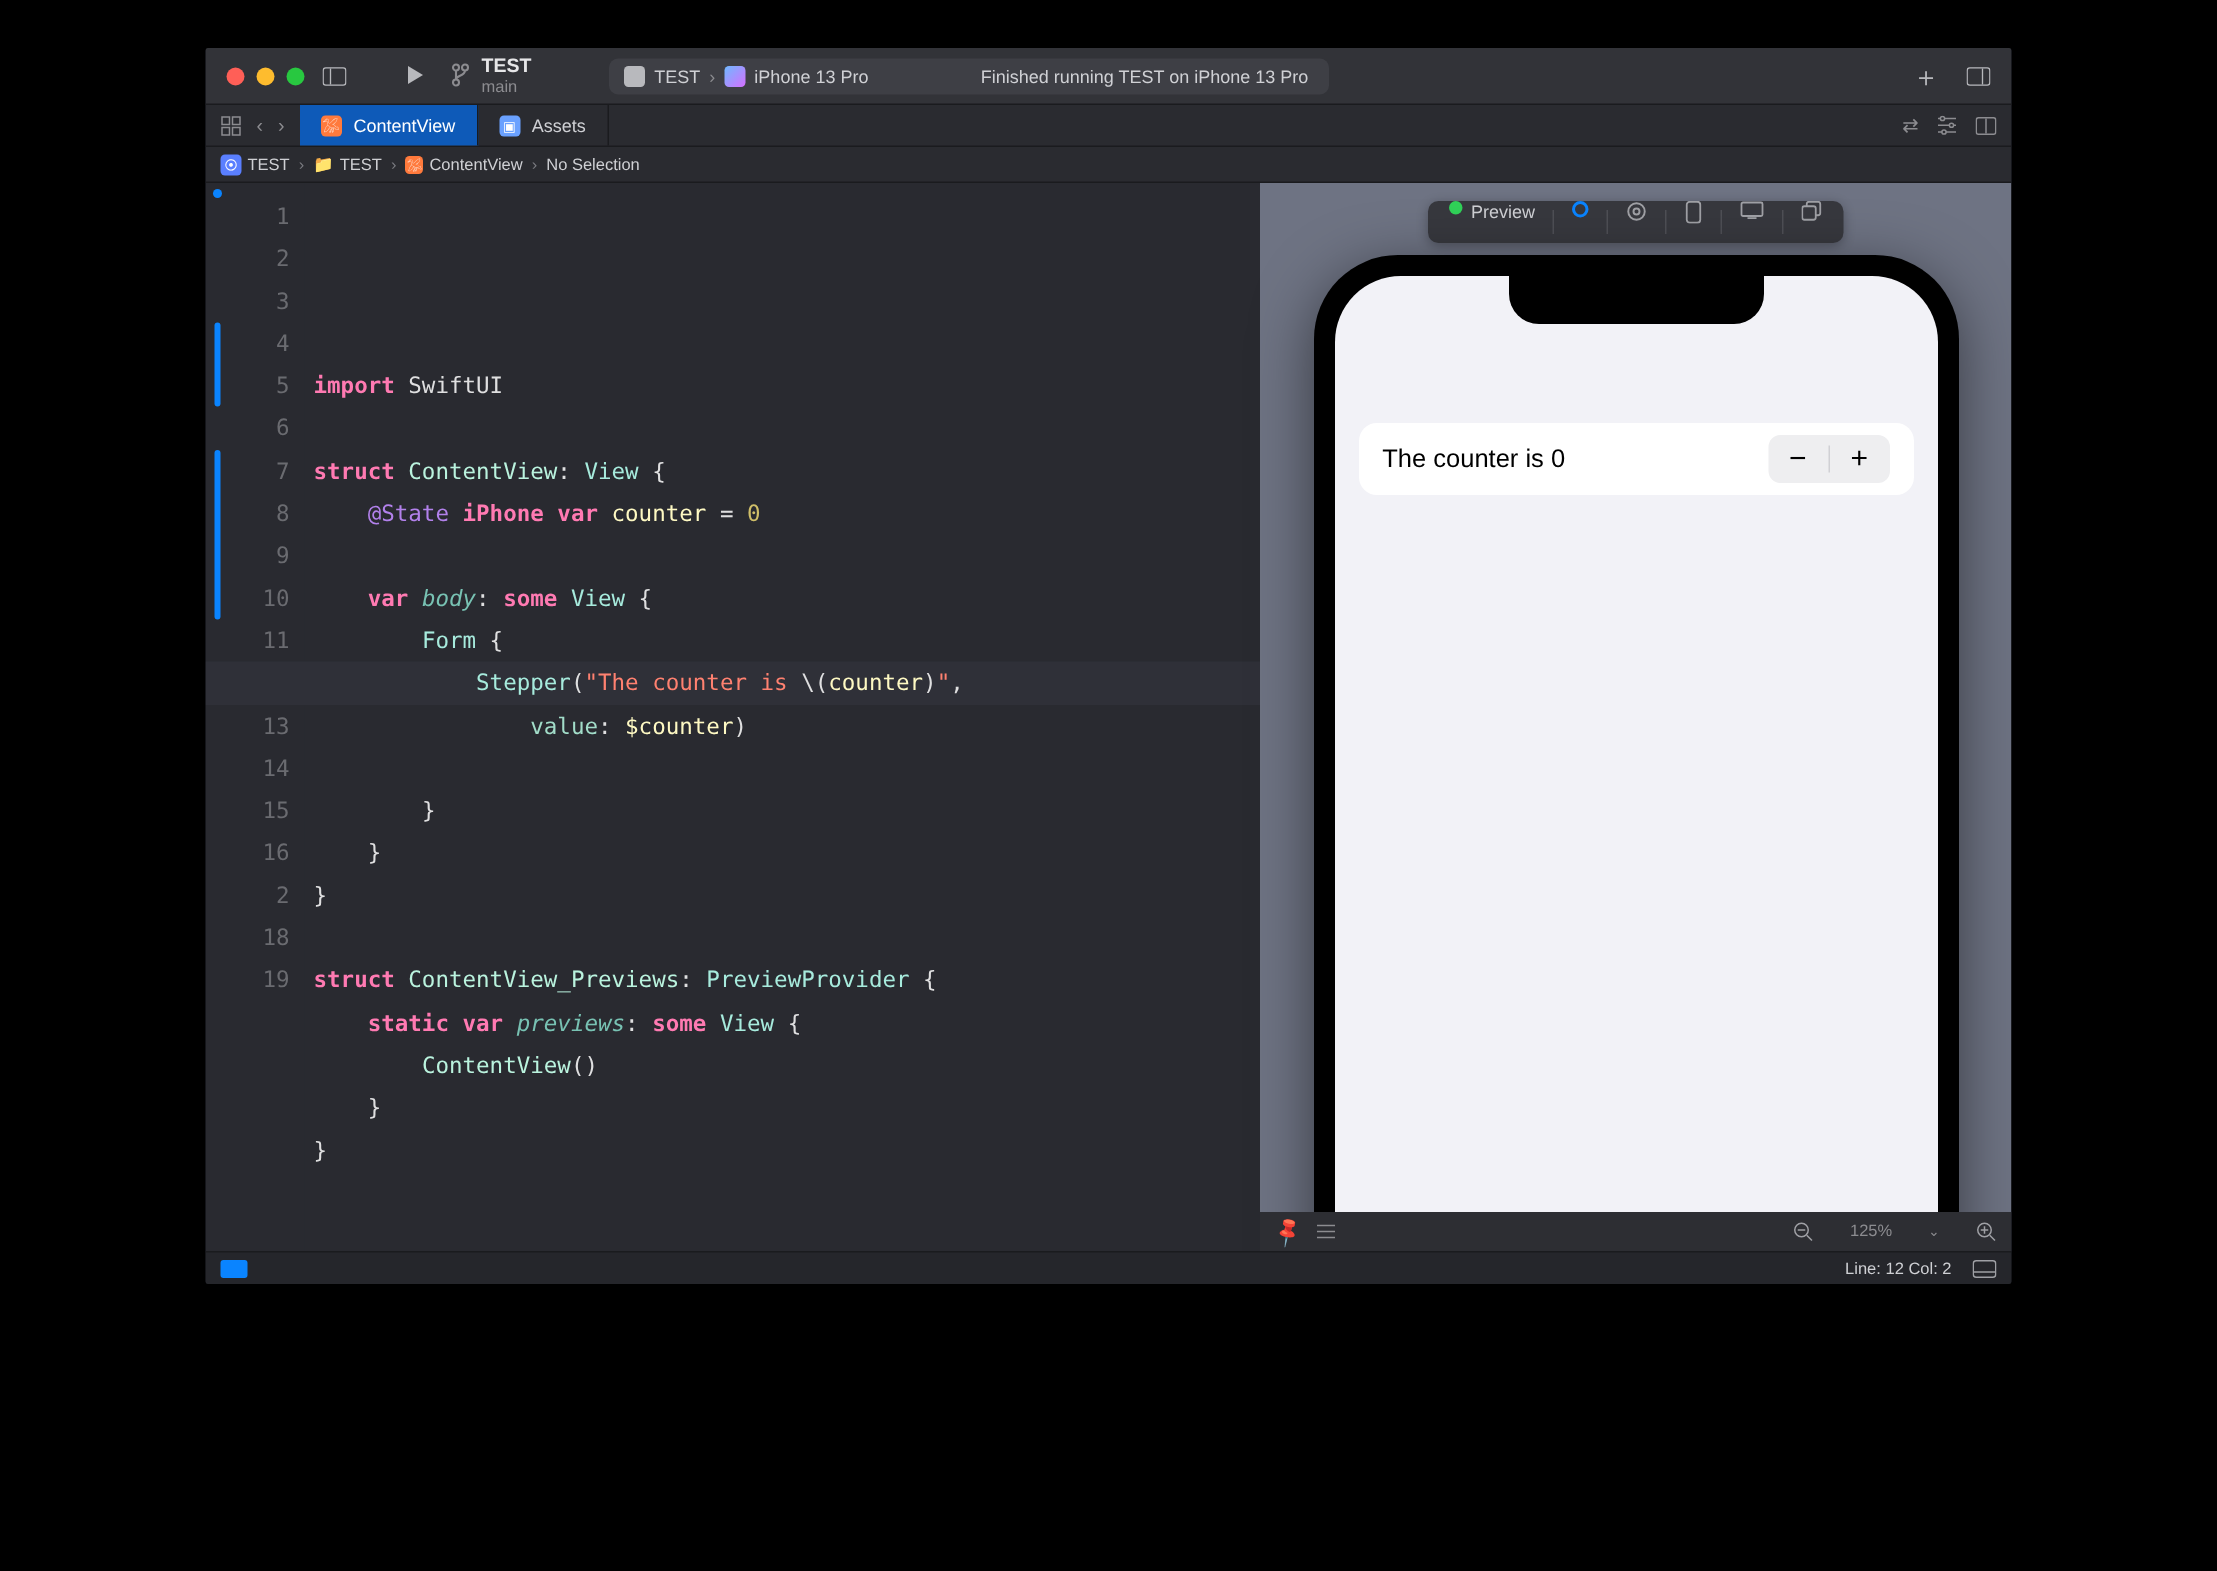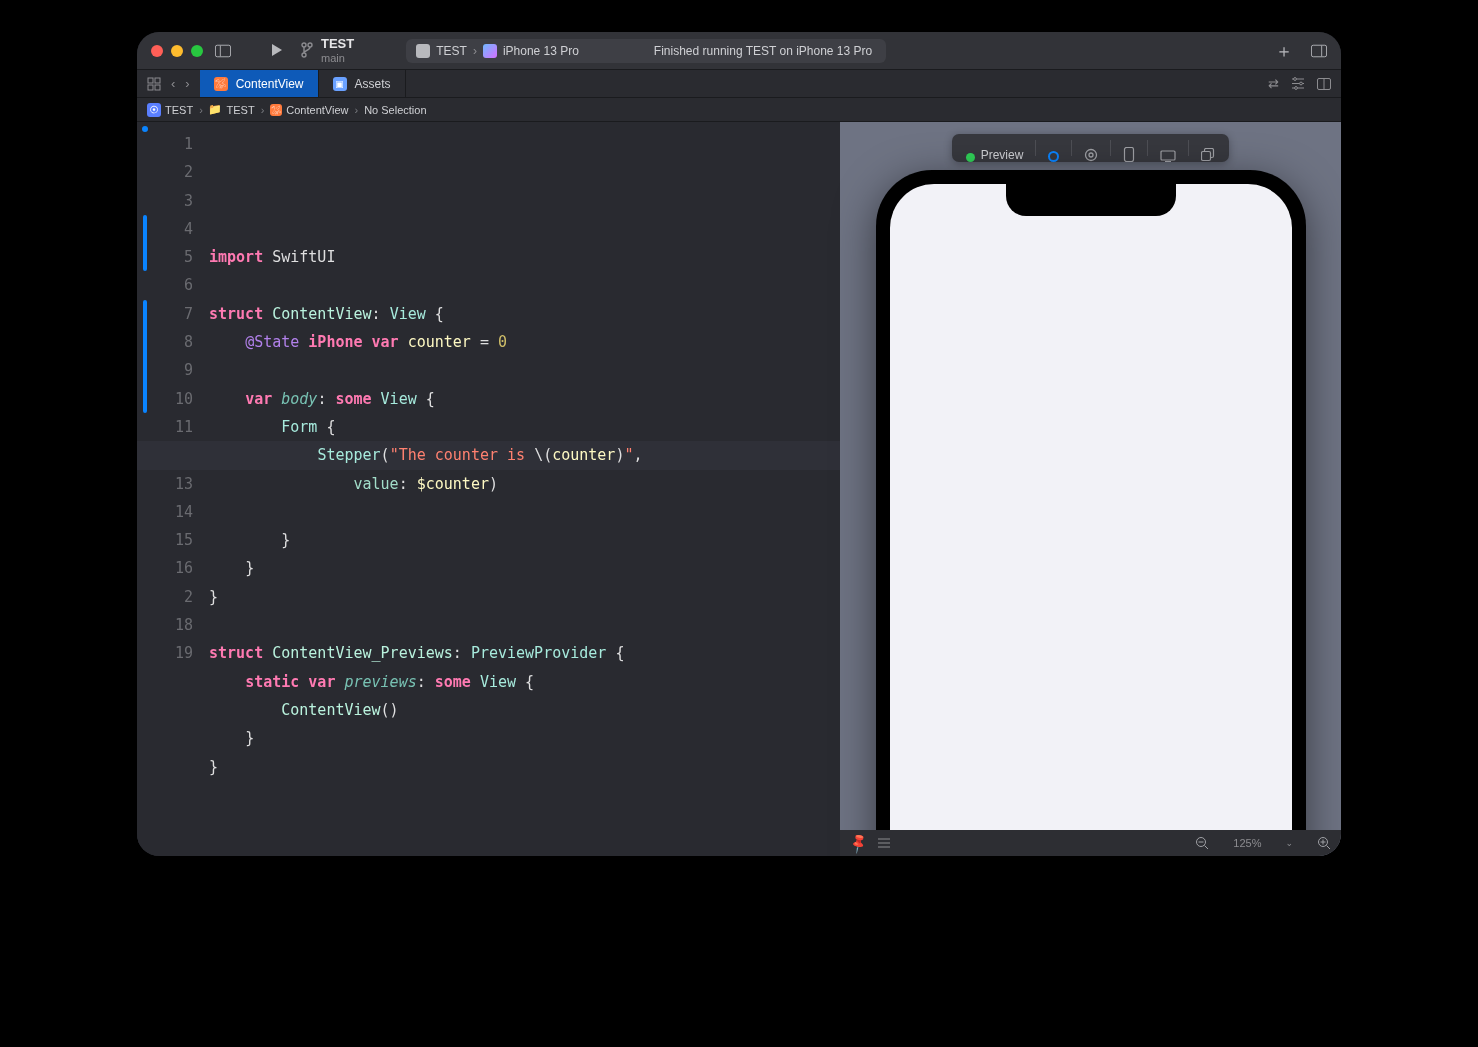--- a/index.html
+++ b/index.html
@@ -10,21 +10,21 @@
   height: 1047px;
   display: flex;
   align-items: flex-start;
   justify-content: center;
   padding-top: 32px;
 }
 .window {
   width: 1204px;
   height: 824px;
   background: #1f2229;
-  border-radius: 22px;
+  border-radius: 2px;
   overflow: hidden;
   display: flex;
   flex-direction: column;
   box-shadow: 0 20px 60px rgba(0,0,0,.6);
 }
 
 
 .titlebar {
   height: 38px;
   background: #323338;
@@ -119,21 +119,21 @@
 .str { color:#ff8170; }
 .param { color:#a2ddc9; }
 .num { color:#d0bf69; }
 .fn { color:#b281eb; }
 .plain { color:#dfdfe0; }
 .prop { color:#78c2b3;font-style:italic; }
 
 
 .preview-pane { flex:1; background:#6e7383; position:relative; display:flex; align-items:flex-start; justify-content:center; }
 .preview-toolbar { position:absolute; top:12px; background:#37383e; border-radius:7px; height:28px; display:flex; align-items:center; padding:0 6px; gap:4px; box-shadow:0 2px 8px rgba(0,0,0,.3); }
-.pv-item { display:flex; align-items:flex-end; gap:6px; padding:0 8px; font-size:12px; color:#cfd0d4; height:100%; cursor:pointer; }
+.pv-item { display:flex; align-items:flex-start; gap:6px; padding:0 8px; font-size:12px; color:#cfd0d4; height:100%; cursor:pointer; }
 .pv-sep { width:1px; height:16px; background:#4e4f55; }
 .green-dot { width:9px; height:9px; background:#30d158; border-radius:50%; }
 .blue-ring { width:11px; height:11px; border:2px solid #0a84ff; border-radius:50%; }
 
 .phone {
   margin-top:48px;
   width: 430px;
   height: 870px;
   background:#000;
   border-radius: 56px;
@@ -379,20 +379,28 @@
           <svg width="14" height="14" viewBox="0 0 14 14">
               <rect x="3.5" y="0.5" width="9" height="9" rx="1.5" fill="none" stroke="#9fa0a5" stroke-width="1.2"></rect>
               <rect x="0.5" y="3.5" width="9" height="9" rx="1.5" fill="#37383e" stroke="#9fa0a5" stroke-width="1.2"></rect>
             </svg>
         </div>
       </div>
 
       <div class="phone">
         <div class="phone-screen">
           <div class="notch"></div>
+          <div class="form-row">
+            <span class="form-label">The counter is 0</span>
+            <div class="stepper">
+              <div class="stepper-btn">−</div>
+              <div class="stepper-sep"></div>
+              <div class="stepper-btn">+</div>
+            </div>
+          </div>
         </div>
       </div>
 
       <div class="preview-bottom">
         <span class="pin-icon">📌</span>
         <span class="mini-icon">
           <svg width="14" height="12" viewBox="0 0 14 12">
               <line x1="1" y1="2" x2="13" y2="2" stroke="#8c8c90"></line>
               <line x1="1" y1="6" x2="13" y2="6" stroke="#8c8c90"></line>
               <line x1="1" y1="10" x2="13" y2="10" stroke="#8c8c90"></line>
@@ -414,13 +422,25 @@
                 <line x1="9.5" y1="9.5" x2="13" y2="13" stroke="#9fa0a5"></line>
                 <line x1="3.5" y1="6" x2="8.5" y2="6" stroke="#9fa0a5"></line>
                 <line x1="6" y1="3.5" x2="6" y2="8.5" stroke="#9fa0a5"></line>
               </svg>
           </span>
         </div>
       </div>
     </div>
   </div>
 
+  <div class="statusbar">
+    <div class="status-chip"></div>
+    <div class="right">
+      <span>Line: 12  Col: 2</span>
+      <span class="mini-icon">
+        <svg width="16" height="12" viewBox="0 0 16 12">
+            <rect x="0.5" y="0.5" width="15" height="11" rx="2" fill="none" stroke="#9fa0a5"></rect>
+            <line x1="1" y1="8" x2="15" y2="8" stroke="#9fa0a5"></line>
+          </svg>
+      </span>
+    </div>
+  </div>
 </div>
 
 </body></html>

